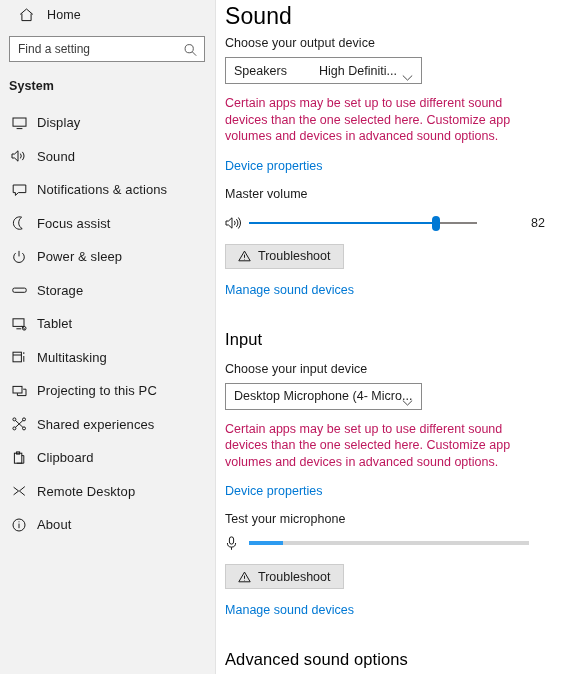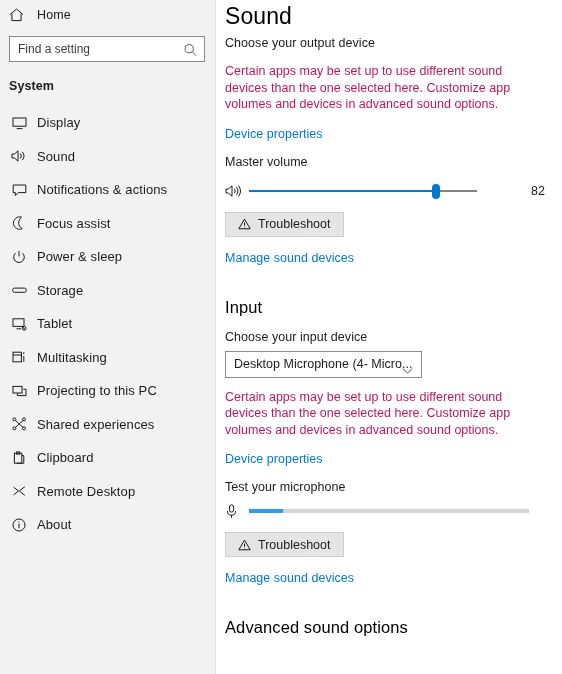--- a/index.html
+++ b/index.html
@@ -30,21 +30,21 @@
     border-right: 1px solid #e3e3e3;
     box-sizing: border-box;
     position: relative;
     flex: 0 0 216px;
   }
   .home-row {
     display: flex;
     align-items: center;
     height: 24px;
     margin-top: 3px;
-    padding-left: 9px;
+    padding-left: 19px;
     cursor: default;
   }
   .home-icon {
     width: 20px;
     height: 16px;
     display: flex;
     align-items: center;
     justify-content: flex-start;
     color: #1b1b1b;
   }
@@ -491,20 +491,29 @@
 
   <div class="content">
     <div class="c-inner">
 
       <h1 class="page-title">Sound</h1>
 
       <div style="margin-top:5px;">
         <div class="field-label">Choose your output device</div>
       </div>
 
+      <div class="dropdown" style="margin-top:5px;">
+        <span class="dd-text">Speakers</span>
+        <span class="dd-text-2">High Definiti...</span>
+        <span class="dd-arrow">
+          <svg width="11" height="7" viewBox="0 0 11 7" fill="none" stroke="currentColor" stroke-width="1">
+            <path d="M0.8 1 L5.5 5.6 L10.2 1"></path>
+          </svg>
+        </span>
+      </div>
 
       <div class="desc" style="margin-top:11px;">Certain apps may be set up to use different sound devices than the one selected here. Customize app volumes and devices in advanced sound options.</div>
 
       <div style="margin-top:11px;">
         <span class="link">Device properties</span>
       </div>
 
       <div class="field-label" style="margin-top:12px;">Master volume</div>
 
       <div class="slider-row" style="margin-top:10px;">

